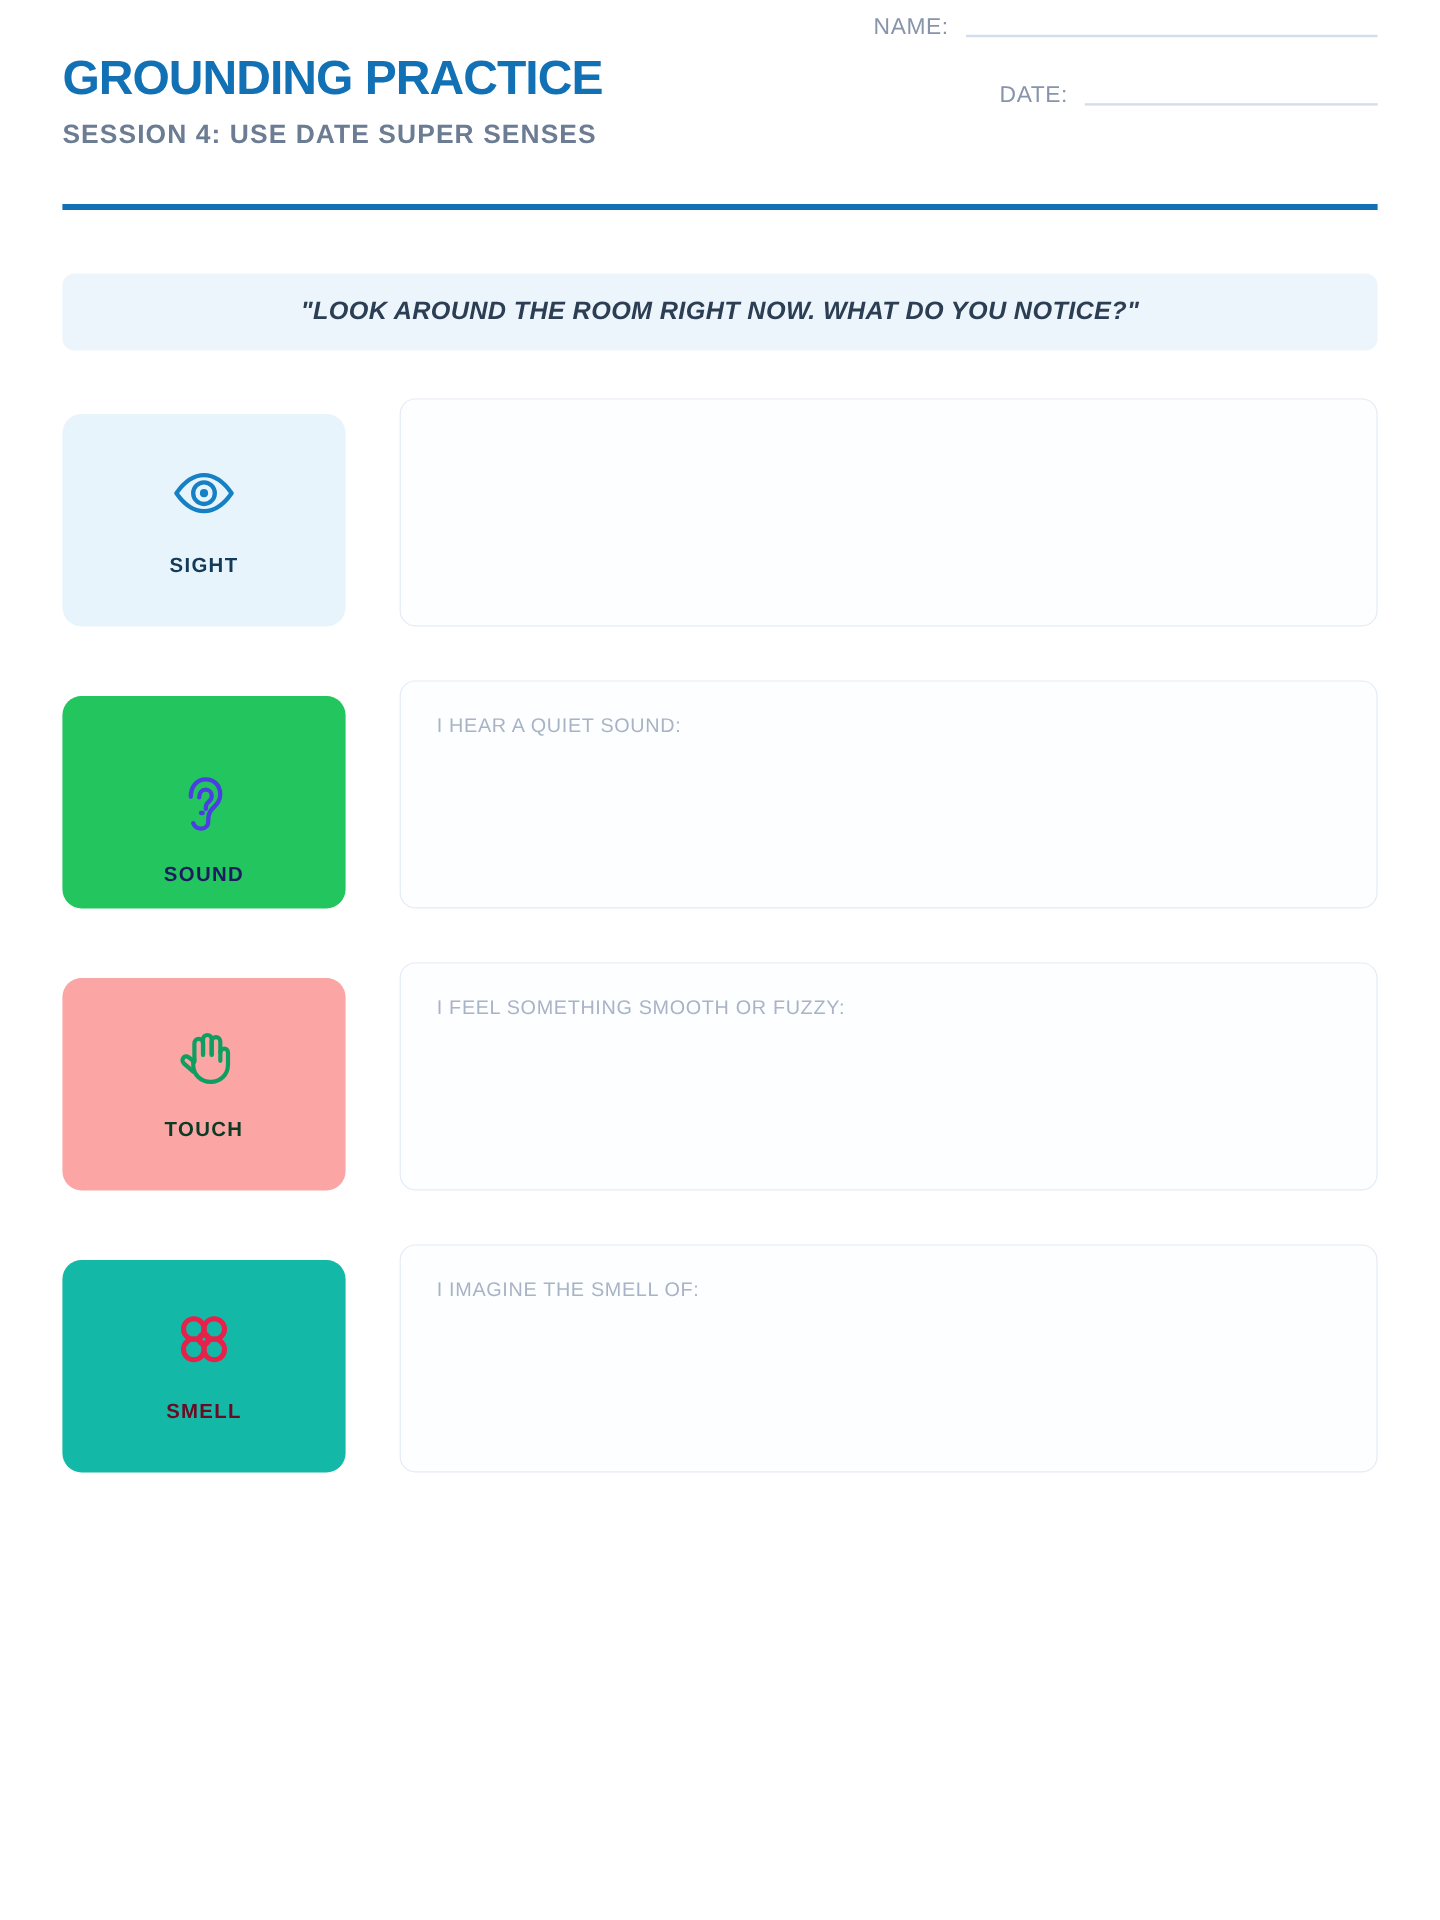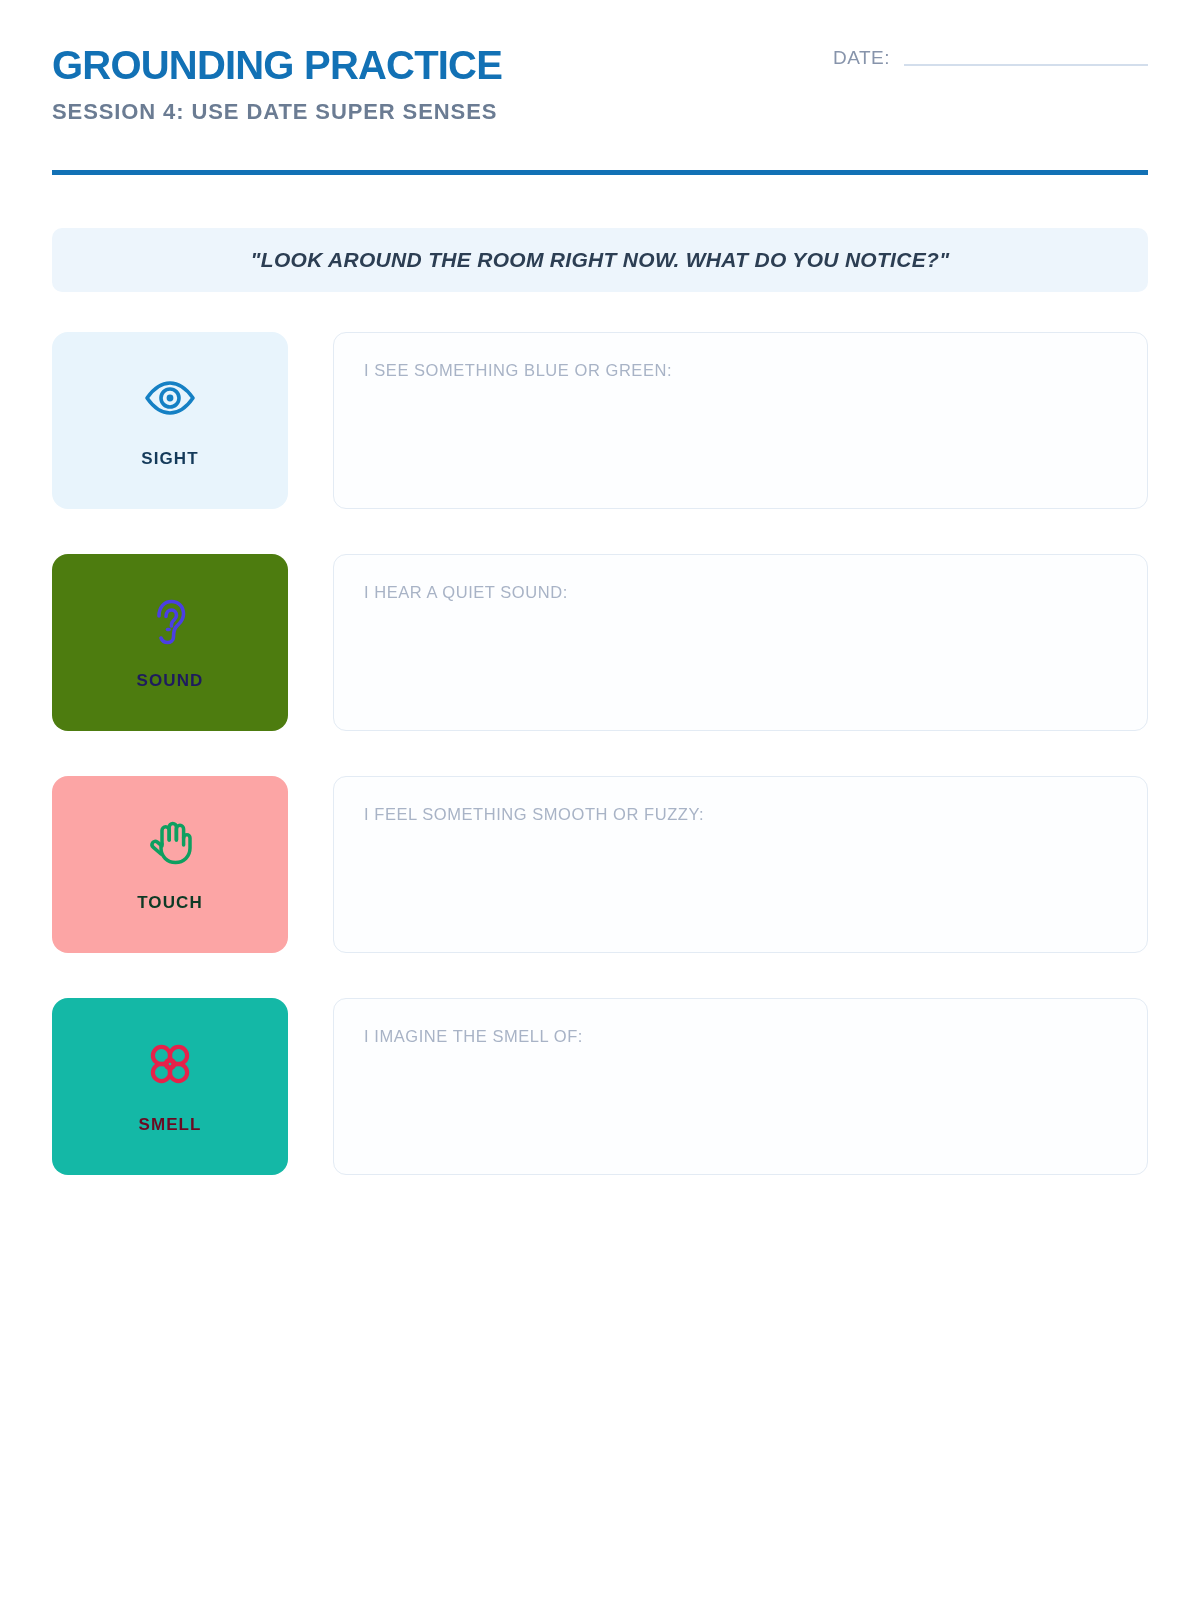--- a/index.html
+++ b/index.html
@@ -143,20 +143,21 @@
   .sense-card {
     width: 236px;
     min-height: 177px;
     border-radius: 16px;
     display: flex;
     flex-direction: column;
     align-items: center;
     justify-content: center;
     padding: 16px 10px 18px;
     flex-shrink: 0;
+    margin-top: 13px;
   }
 
   .sense-icon {
     width: 54px;
     height: 54px;
     display: flex;
     align-items: center;
     justify-content: center;
   }
   .sense-icon svg { display: block; }
@@ -165,21 +166,21 @@
     margin-top: 24px;
     font-size: 17px;
     font-weight: 700;
     letter-spacing: 1.1px;
   }
 
   
   .card-sight { background: #E8F4FC; }
   .card-sight .sense-label { color: #143A5A; }
 
-  .card-sound { background: #4d7c0f; }
+  .card-sound { background: #22c55e; justify-content: flex-end; }
   .card-sound .sense-label { color: #1E1B5E; }
 
   .card-touch { background: #fca5a5; }
   .card-touch .sense-label { color: #0C3A25; }
 
   .card-smell { background: #14b8a6; }
   .card-smell .sense-label { color: #6B0A22; }
 
   .answer-box {
     flex: 1;
@@ -206,20 +207,24 @@
 
 <div class="page">
 
   <div class="header">
     <div class="title-block">
       <div class="worksheet-title">GROUNDING PRACTICE</div>
       <div class="worksheet-subtitle">SESSION 4: USE DATE SUPER SENSES</div>
     </div>
 
     <div class="fields">
+      <div class="field-row">
+        <span class="field-label">NAME:</span>
+        <span class="field-line"></span>
+      </div>
       <div class="field-row date-row">
         <span class="field-label">DATE:</span>
         <span class="field-line"></span>
       </div>
     </div>
   </div>
 
   <div class="header-rule"></div>
 
   <div class="quote-banner">
@@ -233,21 +238,20 @@
         <div class="sense-icon">
           <svg width="54" height="54" viewBox="0 0 54 54" fill="none">
             <path d="M4 27 C12 15.5 20 12 27 12 C34 12 42 15.5 50 27 C42 38.5 34 42 27 42 C20 42 12 38.5 4 27 Z" stroke="#1580C4" stroke-width="3.6" stroke-linejoin="round" fill="none"></path>
             <circle cx="27" cy="27" r="9" stroke="#1580C4" stroke-width="3.6" fill="none"></circle>
             <circle cx="27" cy="27" r="3.4" fill="#1580C4"></circle>
           </svg>
         </div>
         <div class="sense-label">SIGHT</div>
       </div>
       <div class="answer-box">
-        <div class="answer-prompt">I SEE SOMETHING BLUE OR GREEN:</div>
         <div class="answer-lines"></div>
       </div>
     </div>
 
     <div class="sense-row">
       <div class="sense-card card-sound">
         <div class="sense-icon">
           <svg width="54" height="54" viewBox="0 0 54 54" fill="none">
             <path d="M16 23 C16 14 21.5 8.5 28.5 8.5 C35.5 8.5 40.5 13.5 40.5 21 C40.5 28 36 30.5 33 34 C30.5 37 30.5 41 30.5 44 C30.5 47.5 27.5 49.5 24.5 49.5 C21.5 49.5 19 47.5 18 45" stroke="#4B3FE4" stroke-width="3.6" stroke-linecap="round" stroke-linejoin="round" fill="none"></path>
             <path d="M23 23.5 C23 19.5 25.5 17 28.5 17 C31.5 17 33.5 19.5 33.5 22.5 C33.5 26 30 27 29 29.5 C28.3 31.3 28.5 33 28.5 33" stroke="#4B3FE4" stroke-width="3.6" stroke-linecap="round" stroke-linejoin="round" fill="none"></path>

